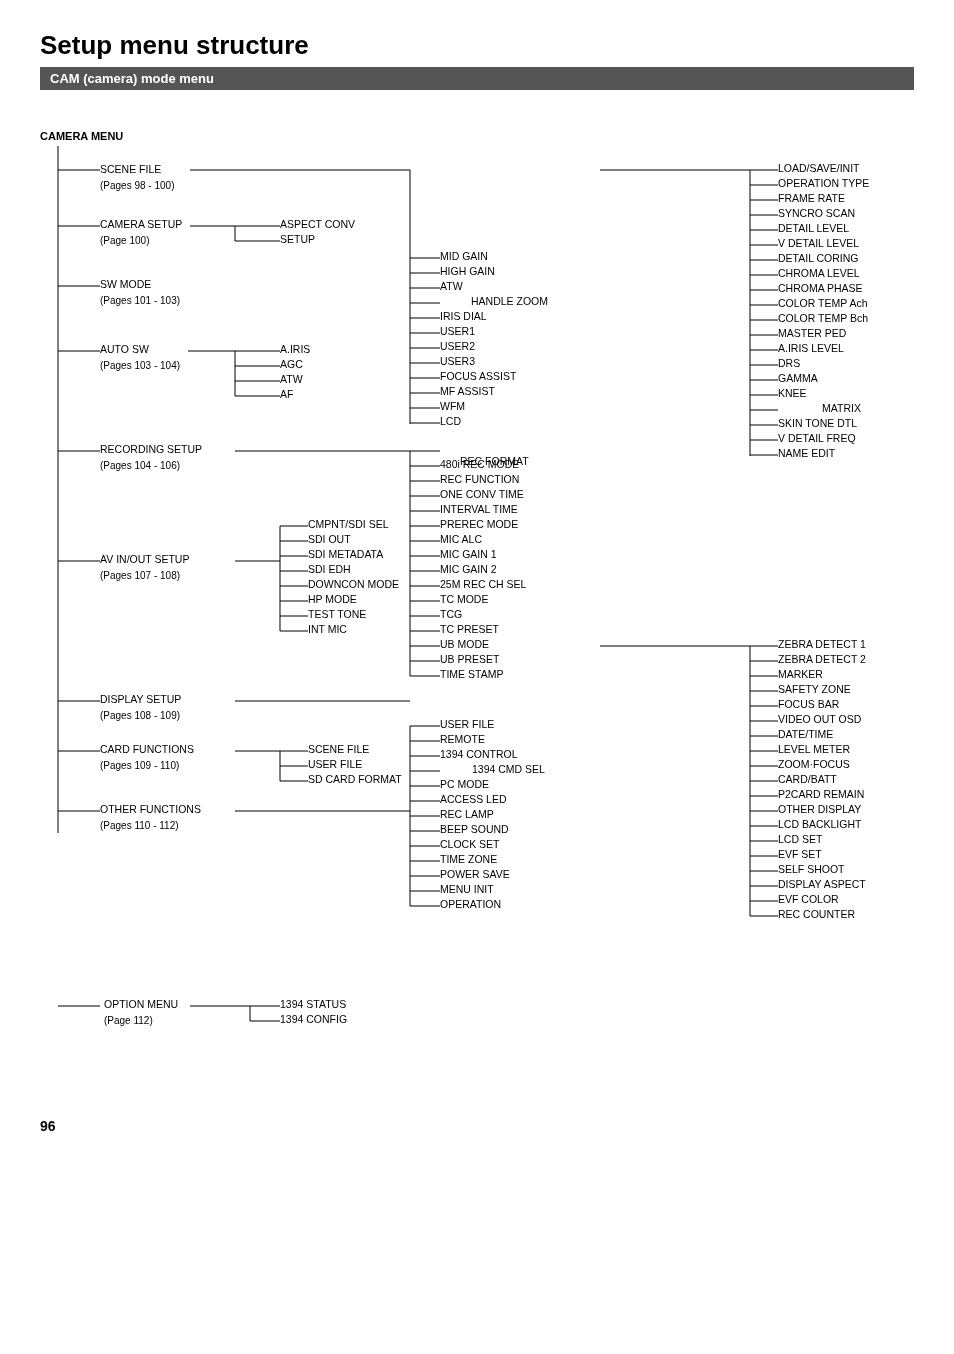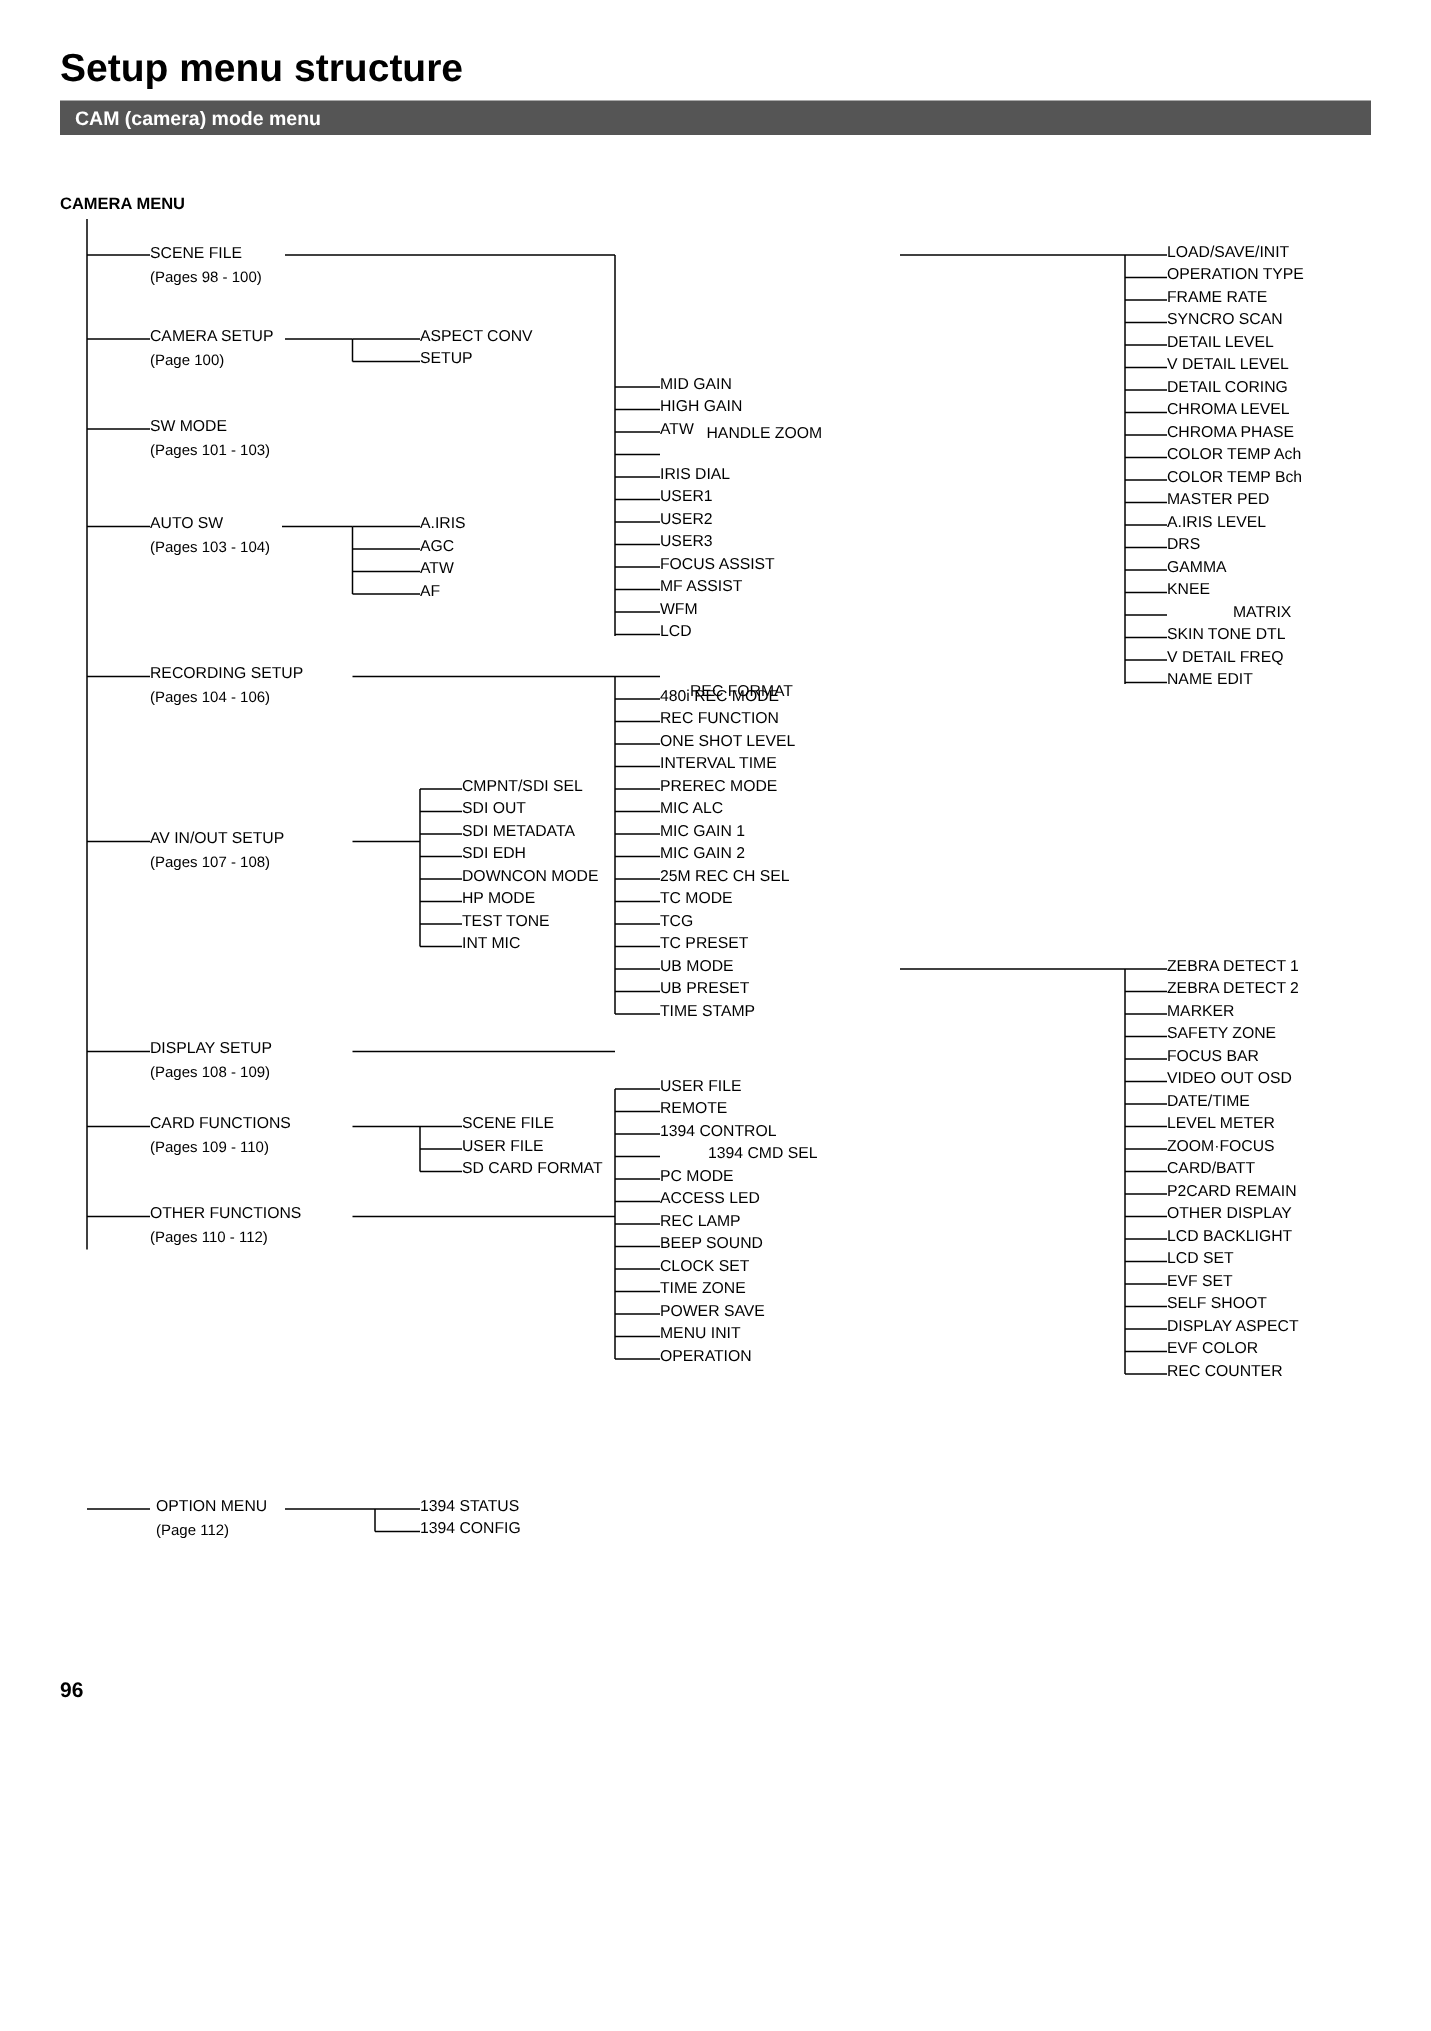--- a/index.html
+++ b/index.html
@@ -328,21 +328,21 @@
 
   <div style="position:absolute;left:400px;top:141px;">
       <div class="menu-label">MID GAIN</div>
     </div>
   <div style="position:absolute;left:400px;top:156px;">
       <div class="menu-label">HIGH GAIN</div>
     </div>
   <div style="position:absolute;left:400px;top:171px;">
       <div class="menu-label">ATW</div>
     </div>
-  <div style="position:absolute;left:400px;top:174px;padding-left:31px;">
+  <div style="position:absolute;left:400px;top:186px;padding-left:31px;">
       <div class="menu-label">HANDLE ZOOM</div>
     </div>
   <div style="position:absolute;left:400px;top:201px;">
       <div class="menu-label">IRIS DIAL</div>
     </div>
   <div style="position:absolute;left:400px;top:216px;">
       <div class="menu-label">USER1</div>
     </div>
   <div style="position:absolute;left:400px;top:231px;">
       <div class="menu-label">USER2</div>
@@ -366,21 +366,21 @@
   <div style="position:absolute;left:400px;top:346px;padding-left:20px;">
       <div class="menu-label">REC FORMAT</div>
     </div>
   <div style="position:absolute;left:400px;top:349px;">
       <div class="menu-label">480i REC MODE</div>
     </div>
   <div style="position:absolute;left:400px;top:364px;">
       <div class="menu-label">REC FUNCTION</div>
     </div>
   <div style="position:absolute;left:400px;top:379px;">
-      <div class="menu-label">ONE SHOT LEVEL</div>
+      <div class="menu-label">ONE CONV TIME</div>
     </div>
   <div style="position:absolute;left:400px;top:394px;">
       <div class="menu-label">INTERVAL TIME</div>
     </div>
   <div style="position:absolute;left:400px;top:409px;">
       <div class="menu-label">PREREC MODE</div>
     </div>
   <div style="position:absolute;left:400px;top:424px;">
       <div class="menu-label">MIC ALC</div>
     </div>

